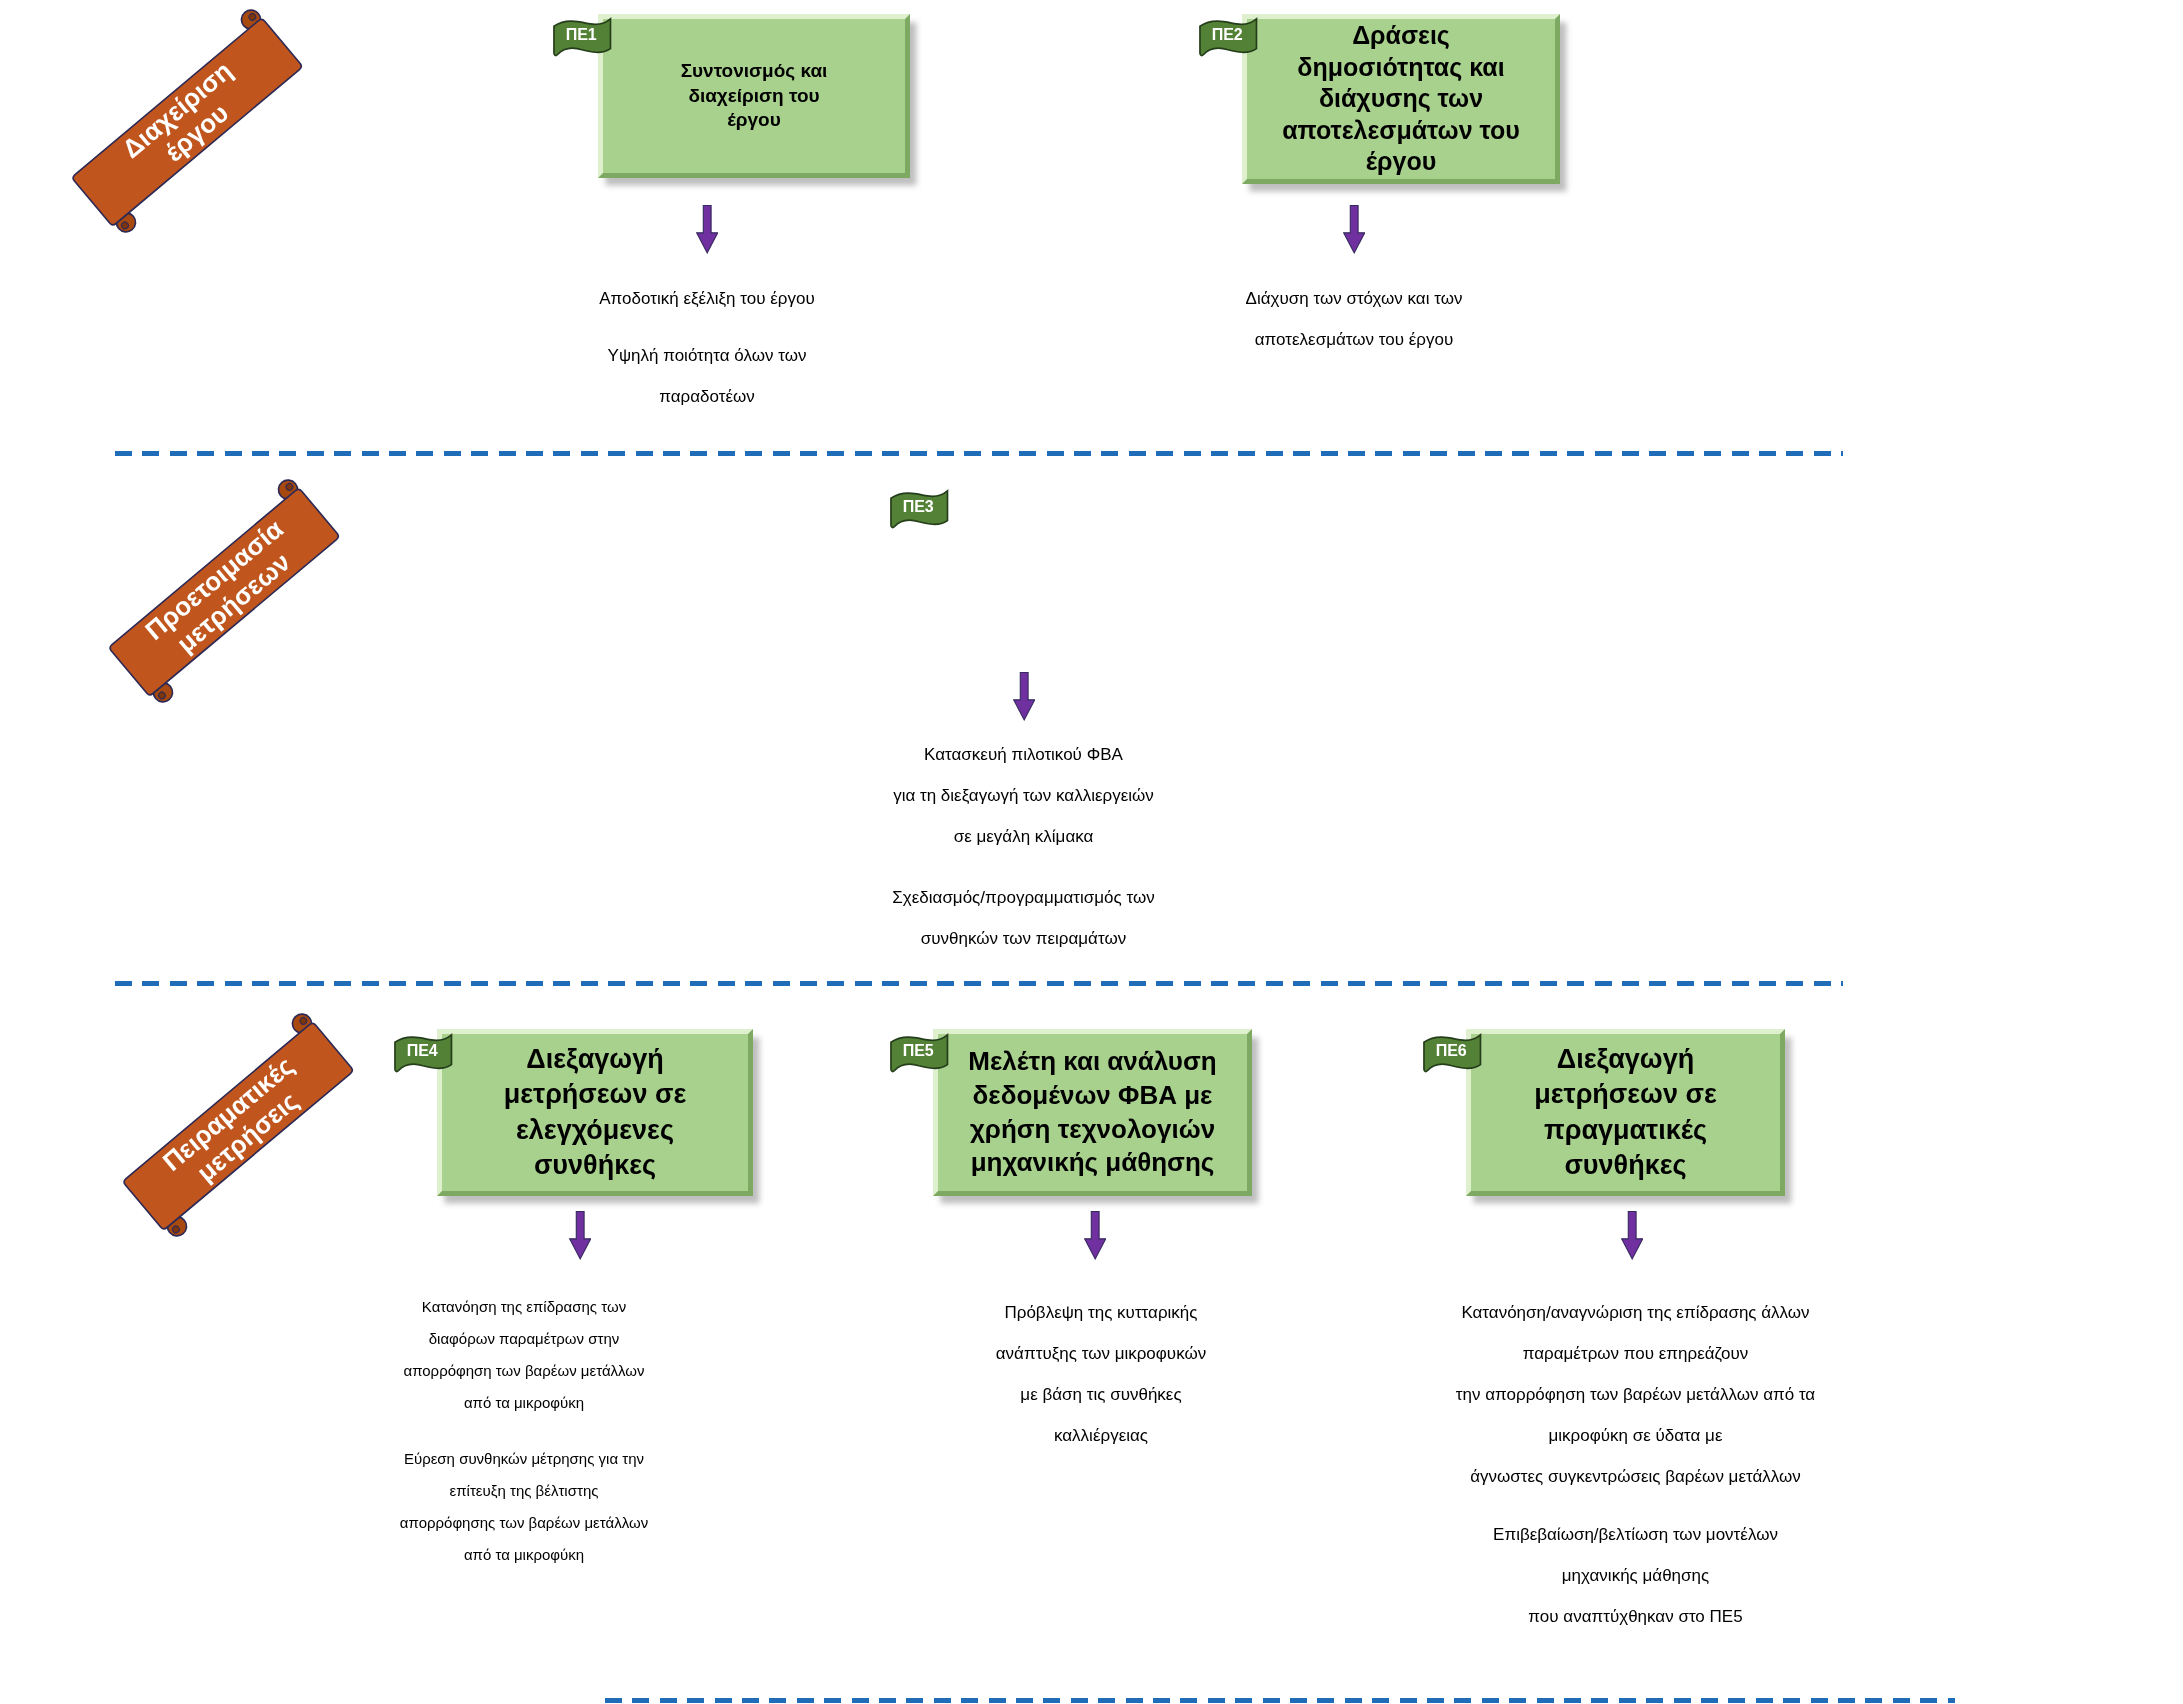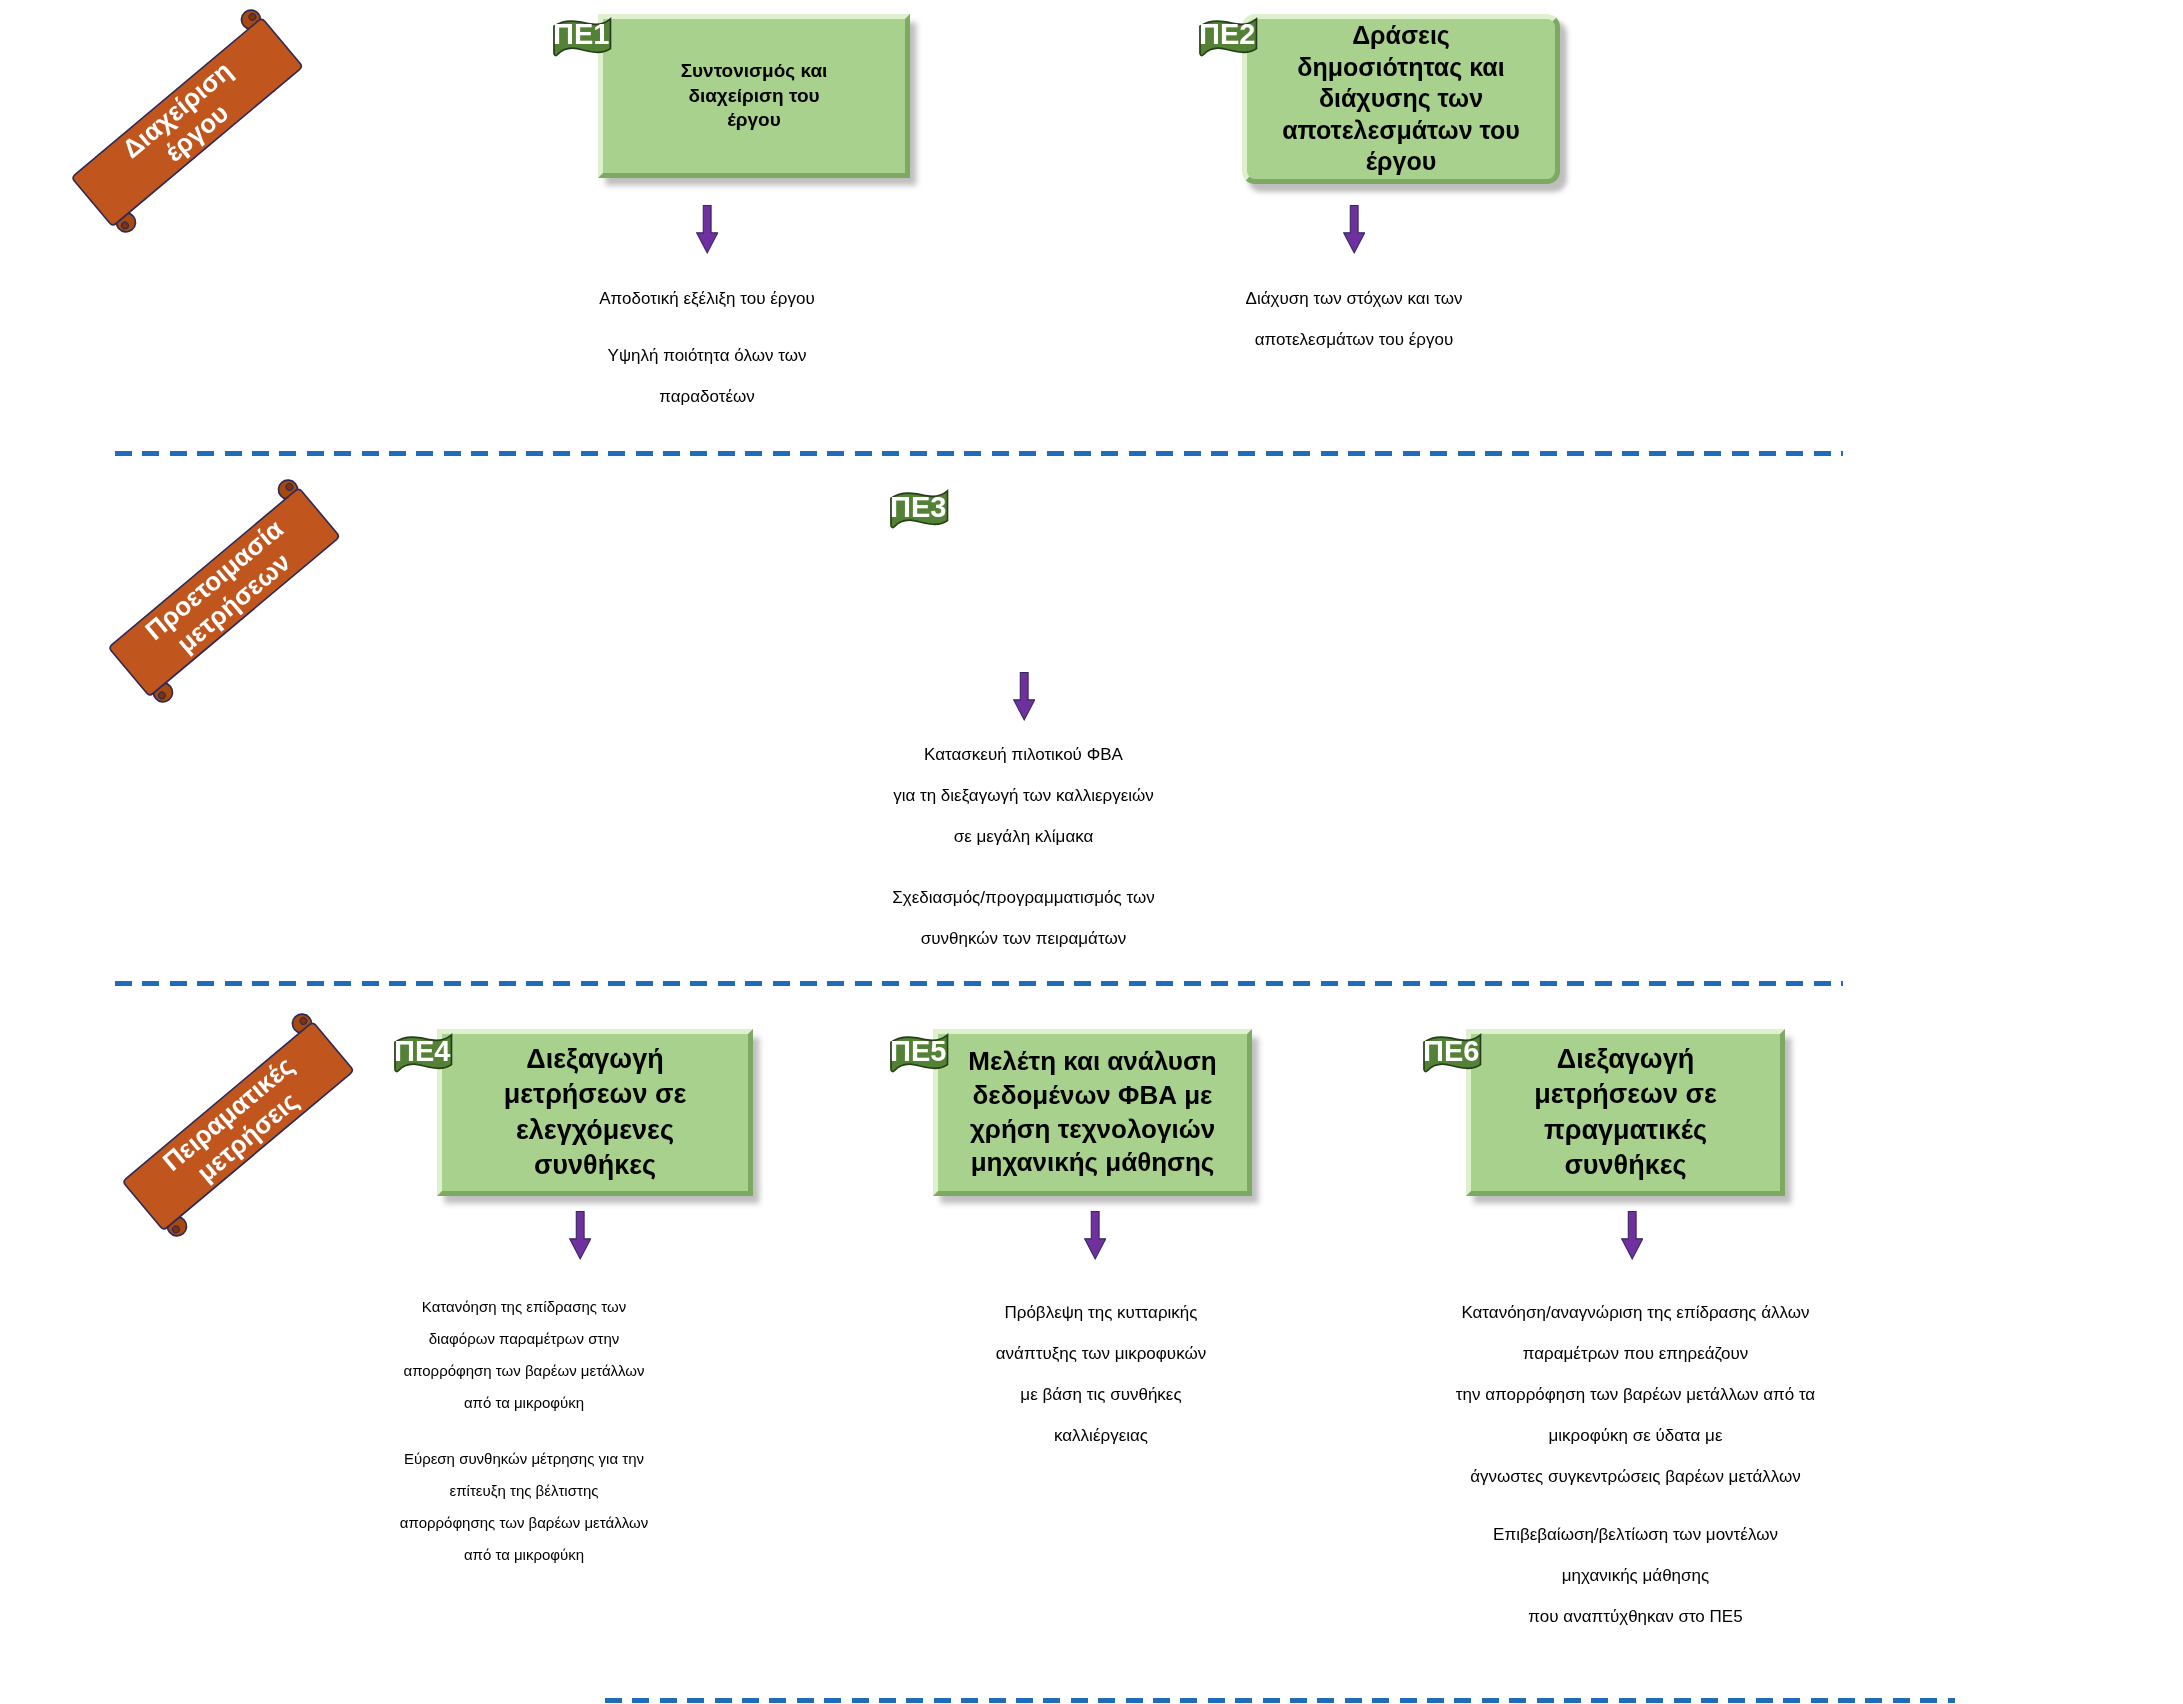--- a/index.html
+++ b/index.html
@@ -22,21 +22,21 @@
     display:flex;align-items:center;justify-content:center;text-align:center;
     color:#ffffff;font-size:26px;font-weight:bold;line-height:1.15;
     white-space:pre-line;
   }
 
   
   .flag{position:absolute;width:63px;height:47px;z-index:3;}
   .flag .flag-label{
     position:absolute;left:2.2px;top:5.6px;width:56px;height:29px;
     display:flex;align-items:center;justify-content:center;
-    color:#ffffff;font-size:29px;font-weight:bold;
+    color:#ffffff;font-size:16px;font-weight:bold;
   }
 
   
   .box{
     position:absolute;z-index:2;
     background:#A9D18E;
     border-style:solid;border-width:5.6px;
     border-color:#DFF0CF #7EA962 #7EA962 #DFF0CF;
     box-shadow:6.7px 7.8px 5.6px rgba(110,110,110,0.45);
     display:flex;align-items:center;justify-content:center;
@@ -115,21 +115,21 @@
     <div class="para">Υψηλή ποιότητα όλων των
 παραδοτέων</div>
   </div>
 
   <div class="flag" style="left:1197px;top:14.6px;">
     <svg width="63" height="47" viewBox="0 0 112 84">
         <use href="#flag-shape"></use>
       </svg>
     <div class="flag-label">ΠΕ2</div>
   </div>
-  <div class="box" style="left:1242px;top:14px;width:308px;height:160px;border-radius:13px;">
+  <div class="box" style="left:1242px;top:14px;width:308px;height:160px;">
     <div class="title" style="font-size:25px;line-height:1.26;">Δράσεις
 δημοσιότητας και
 διάχυσης των
 αποτελεσμάτων του
 έργου</div>
   </div>
   <div class="arrow" style="left:1343px;top:205px;">
     <svg width="22.4" height="49" viewBox="0 0 40 88">
         <use href="#down-arrow"></use>
       </svg>

